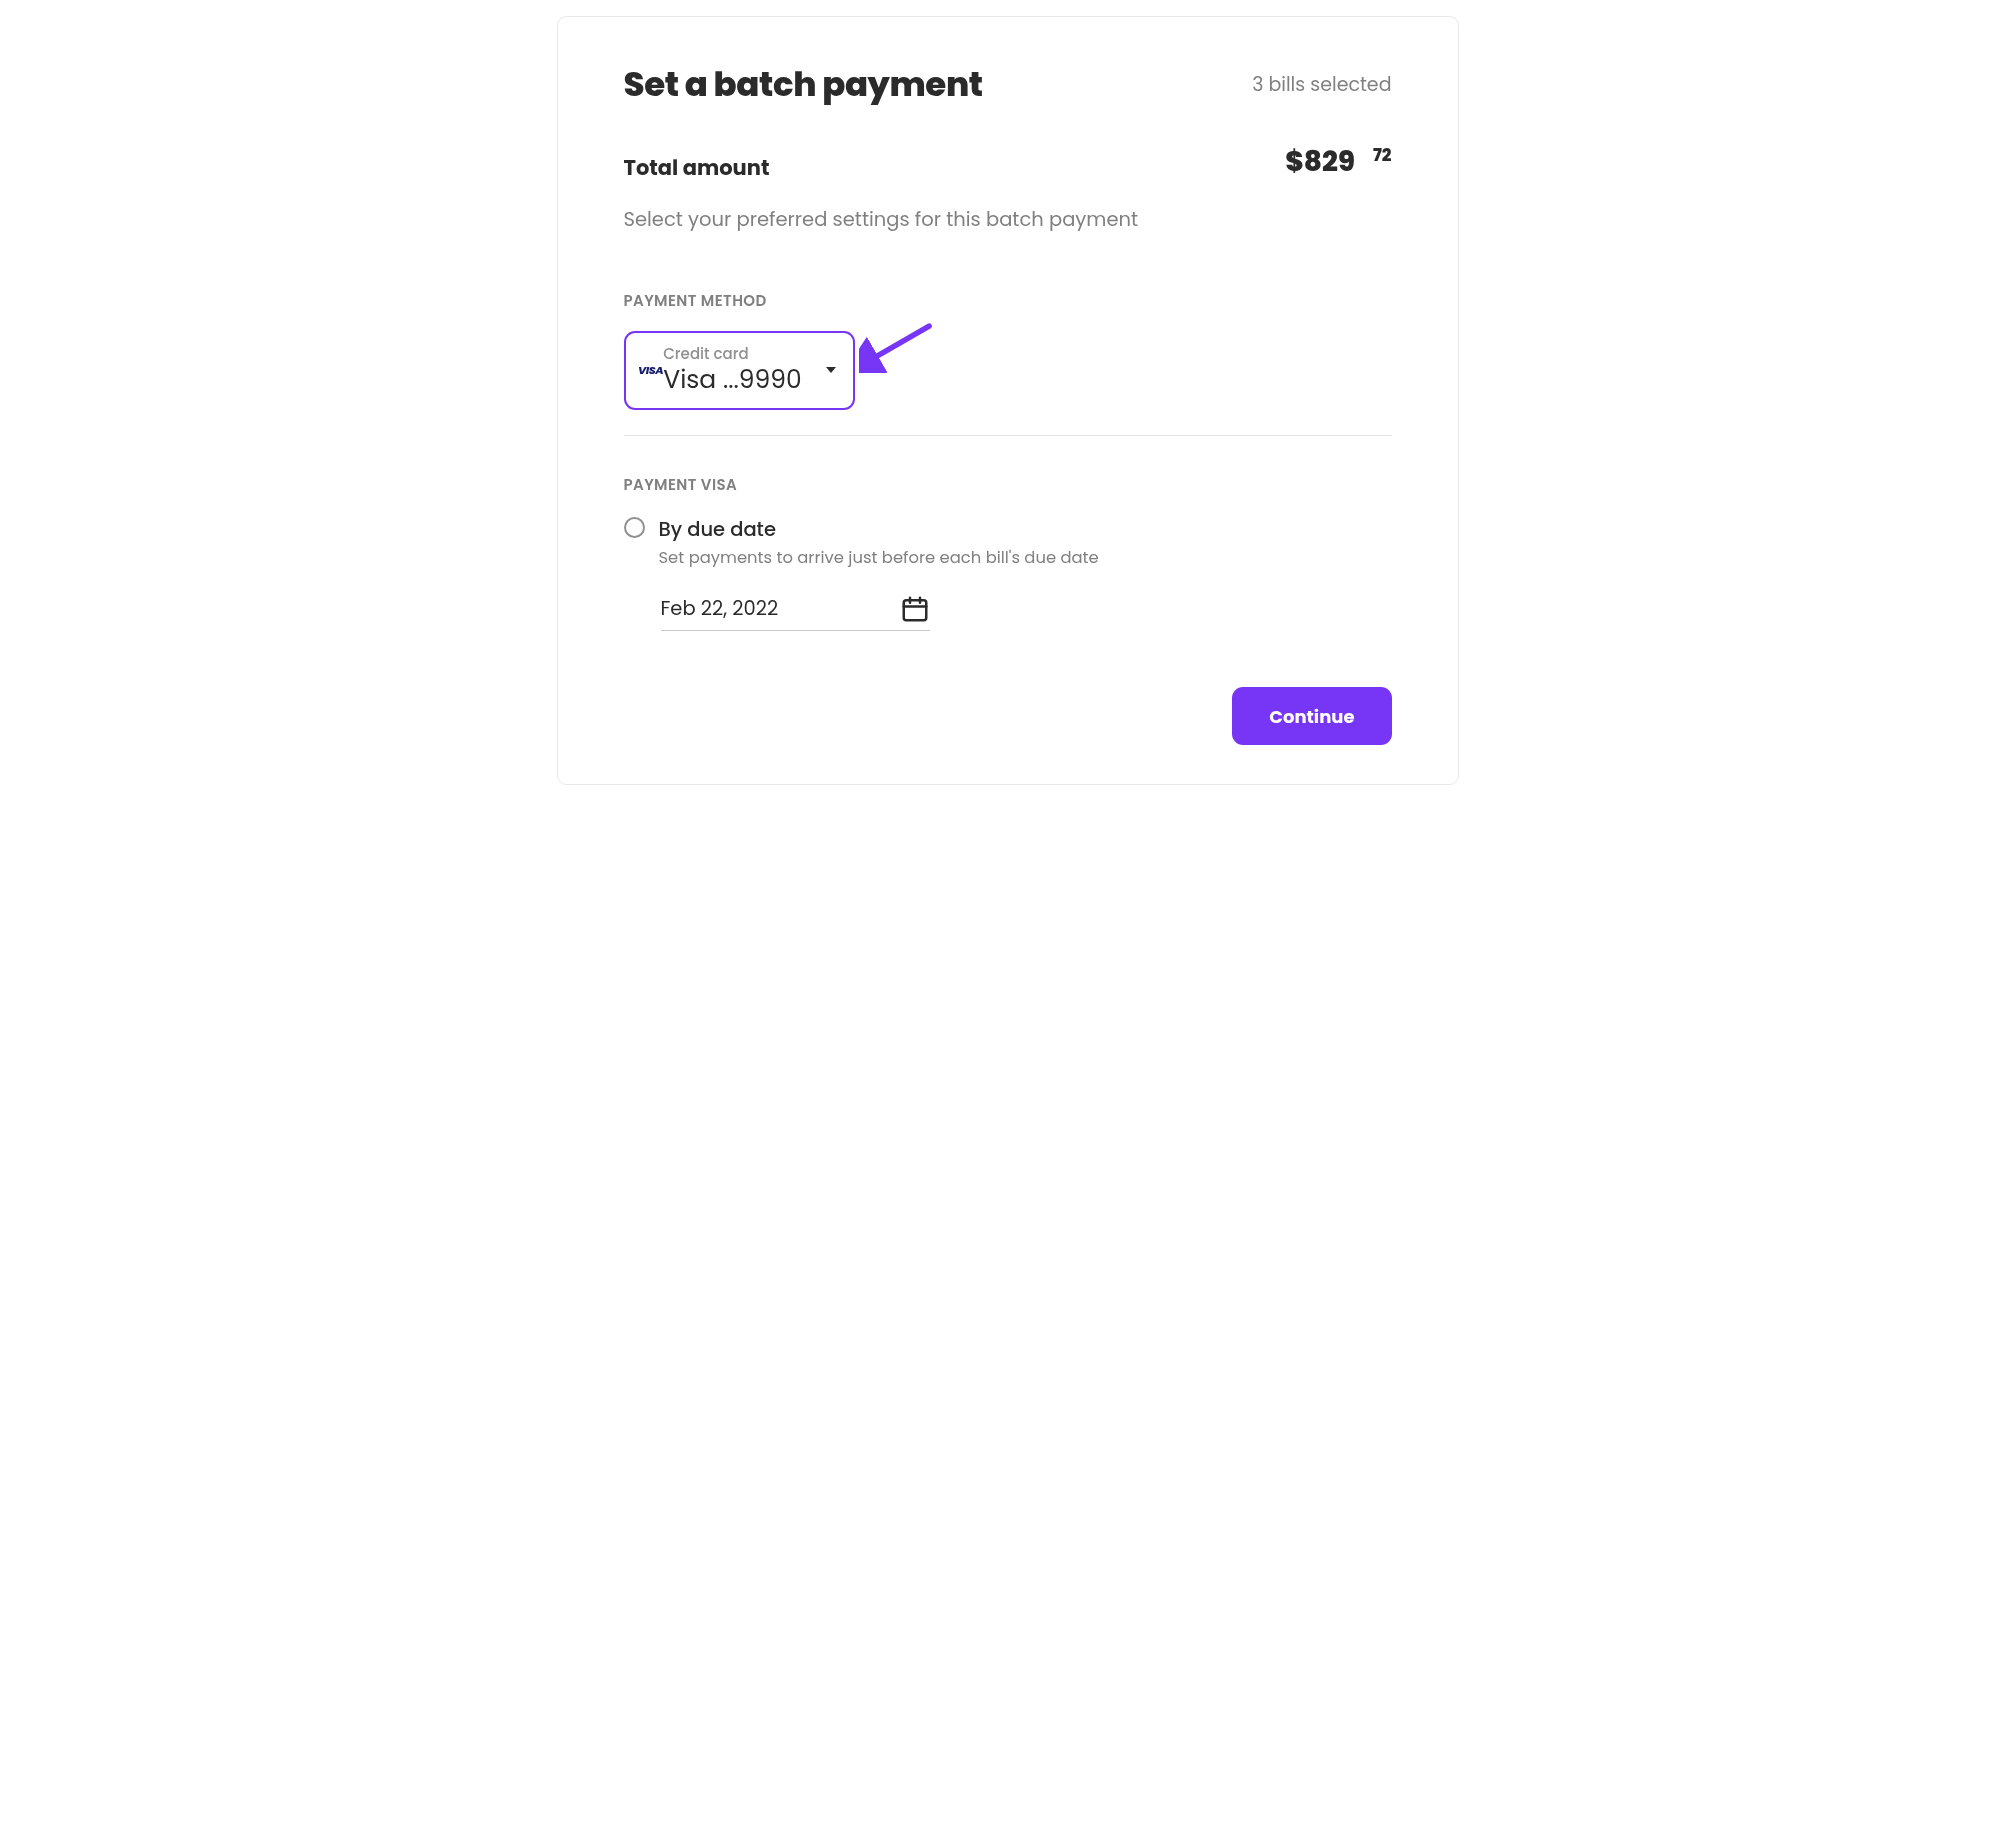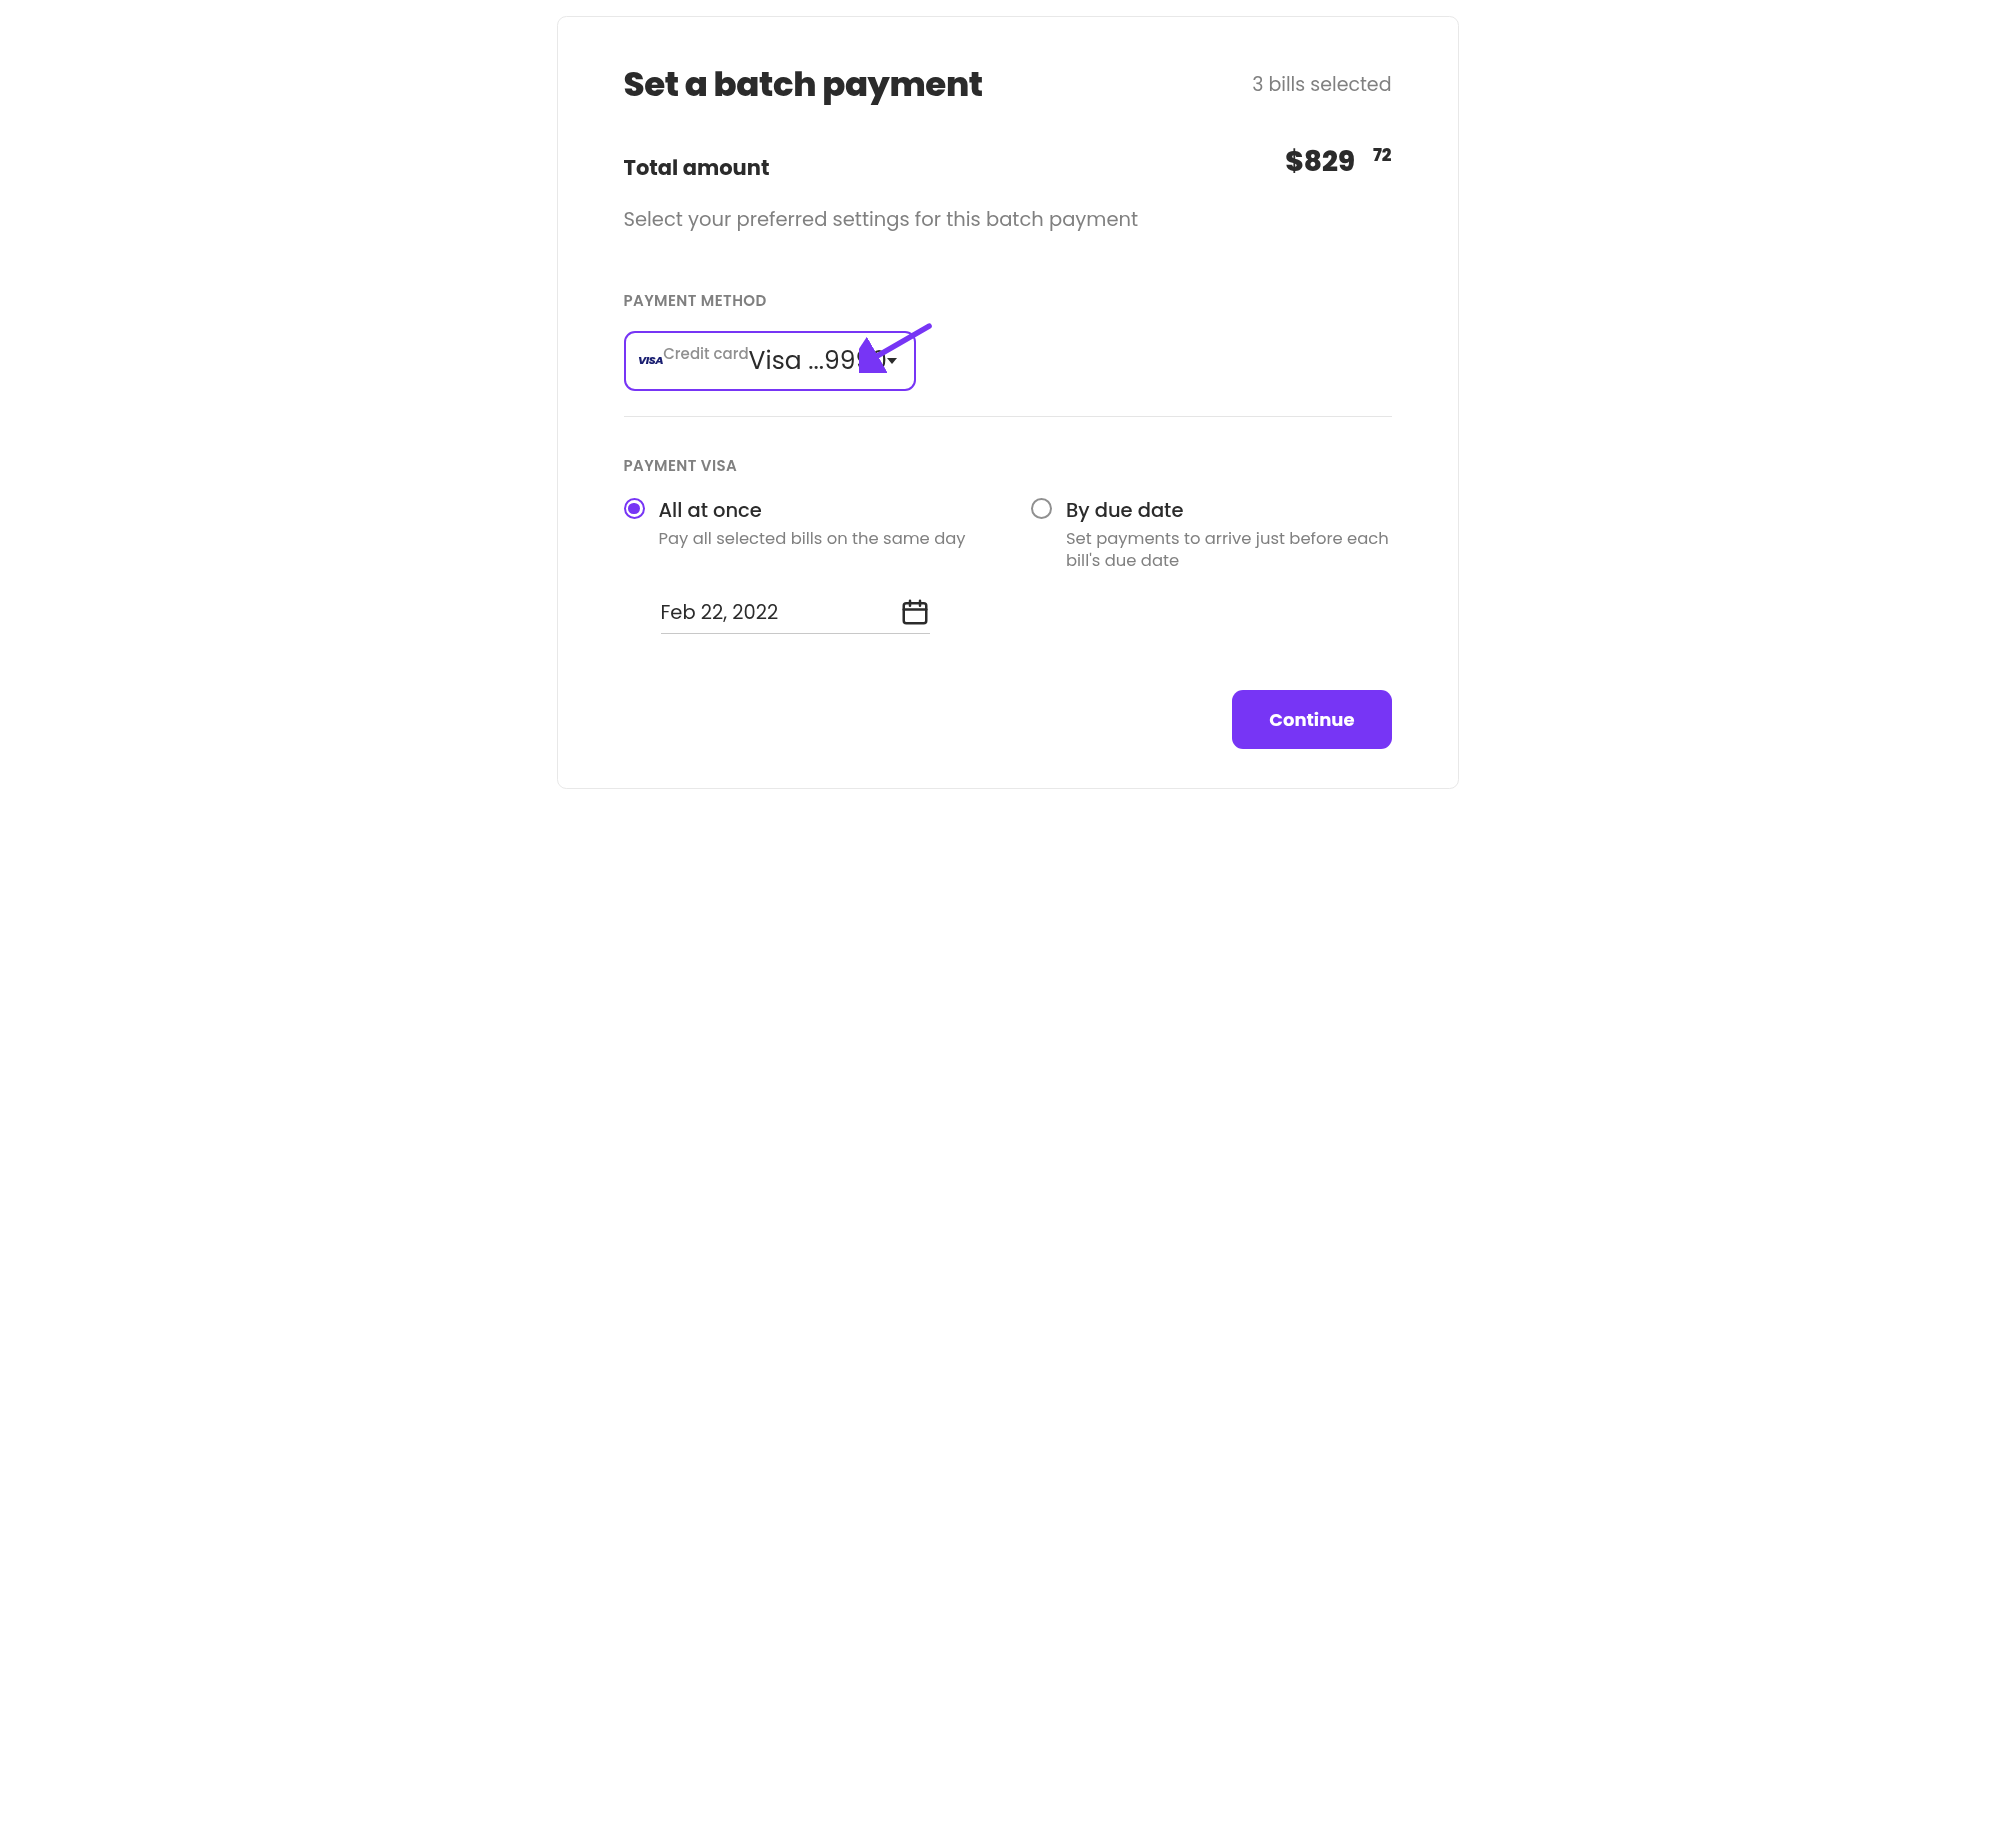--- a/index.html
+++ b/index.html
@@ -86,21 +86,21 @@
     }
     .visa-logo {
       color: #1a1f71;
       font-size: 11px;
       font-weight: 800;
       font-style: italic;
       letter-spacing: -0.4px;
     }
     .card-info {
       display: flex;
-      flex-direction: row;
+      flex-direction: column;
       line-height: 1.25;
       flex: 1;
     }
     .card-type {
       font-size: 15px;
       color: #909090;
       font-weight: 500;
     }
     .card-number {
       font-size: 25px;
@@ -249,27 +249,20 @@
     </defs>
     <line x1="90" y1="5" x2="12" y2="50" stroke="#7735f5" stroke-width="7" stroke-linecap="round" marker-end="url(#arrowhead)"></line>
   </svg>
 
   <hr class="divider">
 
   <div>
     <div class="section-label">PAYMENT VISA</div>
 
     <div class="radio-row">
-      <div class="radio-option">
-        <span class="radio-circle selected"></span>
-        <div class="radio-content">
-          <span class="radio-title">All at once</span>
-          <span class="radio-desc">Pay all selected bills on the same day</span>
-        </div>
-      </div>
       <div class="radio-option">
         <span class="radio-circle"></span>
         <div class="radio-content">
           <span class="radio-title">By due date</span>
           <span class="radio-desc">Set payments to arrive just before each bill's due date</span>
         </div>
       </div>
     </div>
 
     <div class="date-input-wrap">

